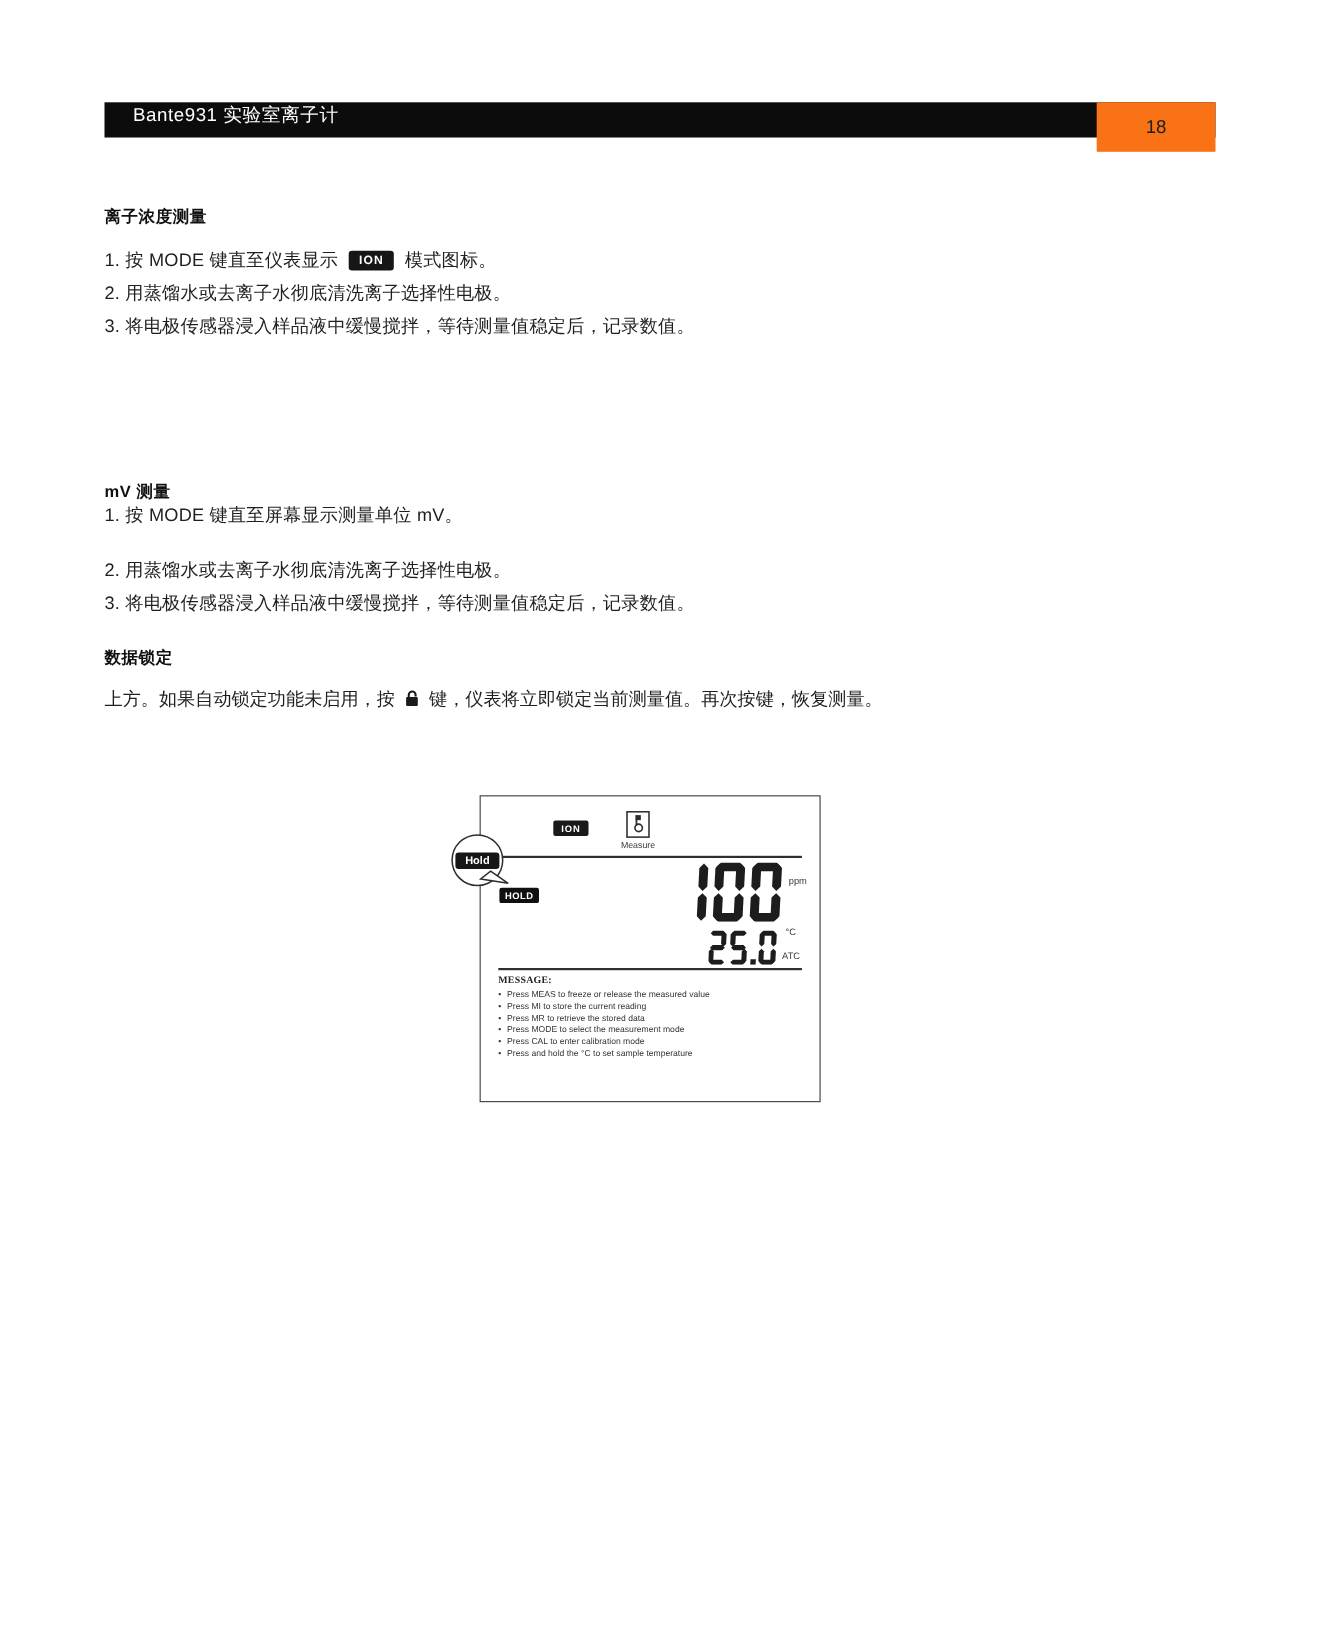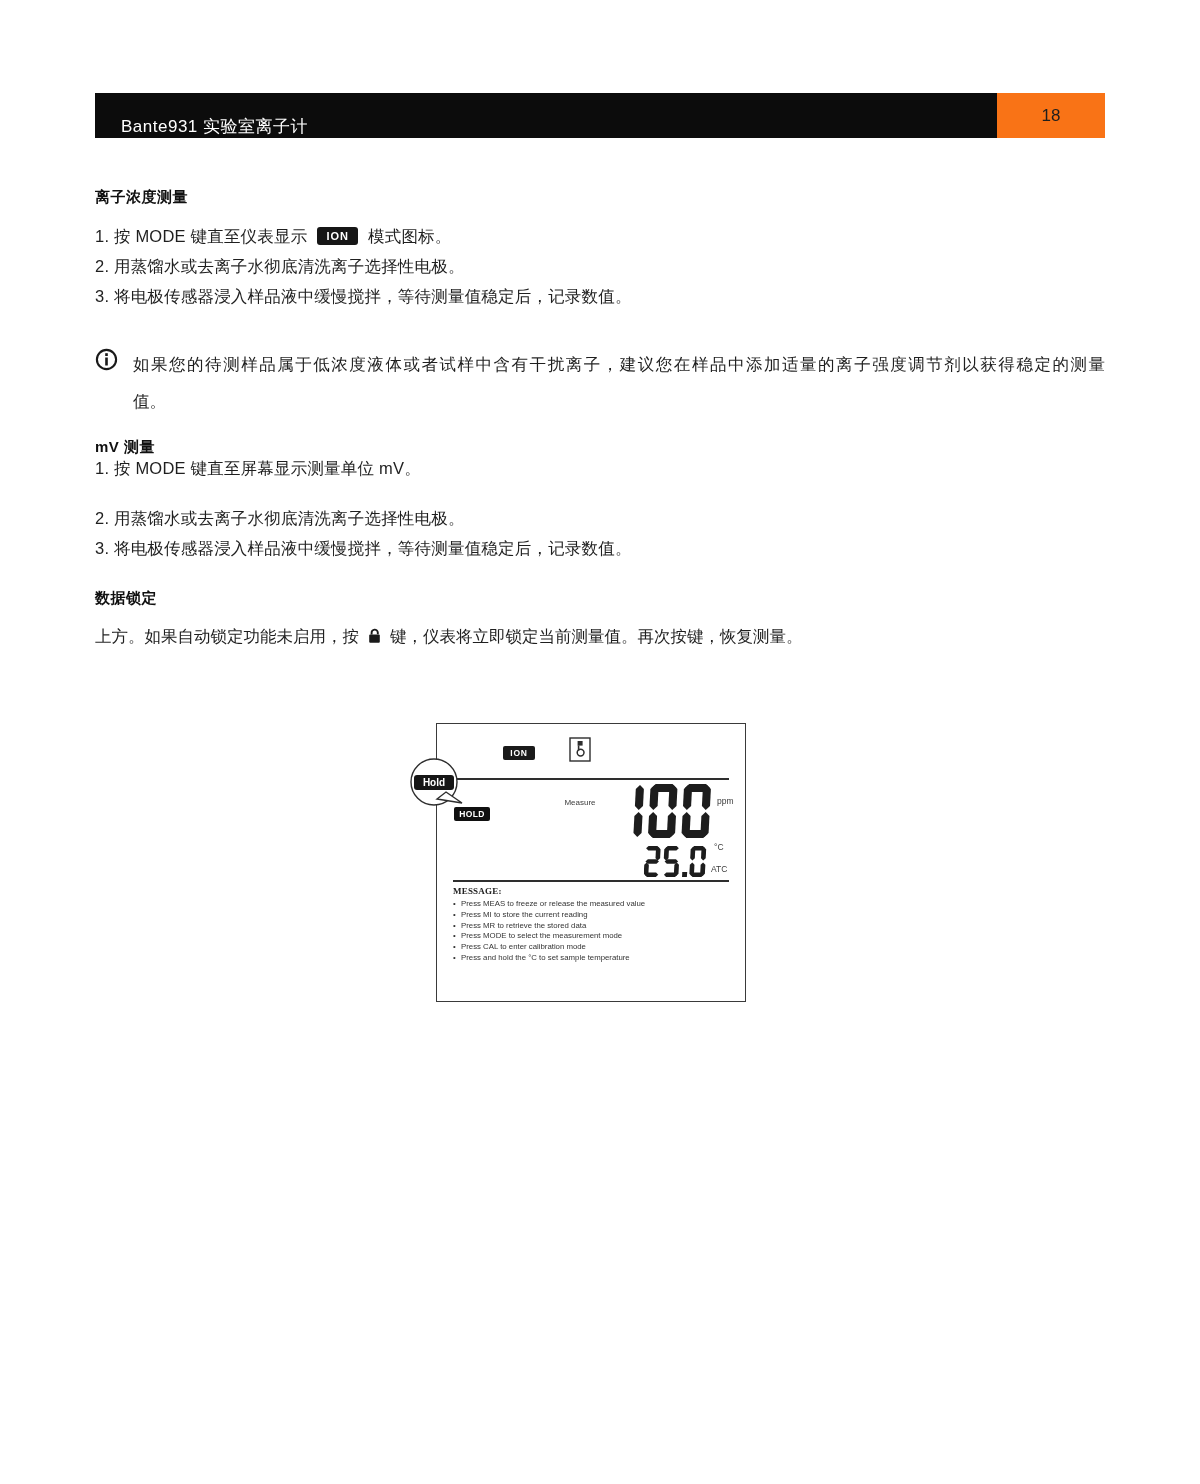--- a/index.html
+++ b/index.html
@@ -4,22 +4,22 @@
 <style>
   * { margin:0; padding:0; box-sizing:border-box; }
   html,body { background:#ffffff; }
   #page {
     position:relative; width:1200px; height:1484px; background:#ffffff;
     font-family:"Liberation Sans","DejaVu Sans",sans-serif; color:#222;
     overflow:hidden;
   }
   
   .header-bar {
-    position:absolute; left:95px; top:93px; width:1010px; height:45px;
-    background:#0c0c0c; display:flex; align-items:flex-end;
+    position:absolute; left:95px; top:93px; width:1010px; height:32px;
+    background:#0c0c0c; display:flex; align-items:flex-start;
   }
   .header-title { flex:1; color:#fff; font-size:17px; padding-left:26px; letter-spacing:0.5px; }
   .page-num-box {
     width:108px; height:45px; background:#f97316; color:#1e1e1e;
     display:flex; align-items:center; justify-content:center; font-size:17px;
   }
   
   .abs { position:absolute; }
   h2.sec-head { font-size:15px; font-weight:700; color:#101010; letter-spacing:0.5px; }
   .step { font-size:16.5px; color:#1f1f1f; letter-spacing:0.2px; white-space:nowrap; }
@@ -40,21 +40,21 @@
     position:absolute; left:436px; top:723px; width:310px; height:279px;
     border:1.4px solid #3a3a3a; background:#fff;
   }
   .lcd-ion-badge {
     position:absolute; left:66px; top:22px; width:32px; height:14px;
     background:#1a1a1a; color:#fff; font-size:8.5px; font-weight:700;
     display:flex; align-items:center; justify-content:center; border-radius:2px;
     letter-spacing:0.8px;
   }
   .measure-icon { position:absolute; left:132px; top:13px; }
-  .measure-label { position:absolute; left:112px; top:40px; width:62px; text-align:center; font-size:8px; color:#3c3c3c;margin-top:34px; }
+  .measure-label { position:absolute; left:112px; top:40px; width:62px; text-align:center; font-size:8px; color:#3c3c3c; }
   .lcd-hline { position:absolute; left:16px; width:276px; height:1.5px; background:#2e2e2e; }
   .hline-top { top:54px; }
   .hline-bottom { top:156px; }
   .hold-lcd-badge {
     position:absolute; left:17px; top:83px; width:36px; height:14px;
     background:#101010; color:#fff; font-size:8.5px; font-weight:700;
     display:flex; align-items:center; justify-content:center; border-radius:2px;
     letter-spacing:0.4px; z-index:2;
   }
   .callout-svg { position:absolute; left:-34px; top:28px; z-index:3; }
@@ -87,33 +87,20 @@
   </div>
 
   <h2 class="abs sec-head" style="left:95px; top:188px;">离子浓度测量</h2>
 
   <div class="abs step" style="left:95px; top:226px;">
     <span>1. 按 MODE 键直至仪表显示</span><span class="ion-inline-badge">ION</span><span>模式图标。</span>
   </div>
   <div class="abs step" style="left:95px; top:256px;">2. 用蒸馏水或去离子水彻底清洗离子选择性电极。</div>
   <div class="abs step" style="left:95px; top:286px;">3. 将电极传感器浸入样品液中缓慢搅拌，等待测量值稳定后，记录数值。</div>
 
-  <div class="abs note-row" style="left:95px; top:346px; width:1010px;">
-    <div class="note-icon-wrap">
-      <svg width="23" height="23" viewBox="0 0 23 23">
-        <circle cx="11.5" cy="11.5" r="9.6" fill="none" stroke="#1a1a1a" stroke-width="2.1"></circle>
-        <rect x="10.2" y="9.5" width="2.6" height="8" fill="#1a1a1a"></rect>
-        <rect x="10.2" y="5.2" width="2.6" height="2.8" fill="#1a1a1a"></rect>
-      </svg>
-    </div>
-    <div class="note-text">
-      <span class="jline">如果您的待测样品属于低浓度液体或者试样中含有干扰离子，建议您在样品中添加适量的离子强度调节剂以获得稳定的测量</span>
-      <span class="jline-last">值。</span>
-    </div>
-  </div>
 
   <h2 class="abs sec-head" style="left:95px; top:438px;">mV 测量</h2>
   <div class="abs step" style="left:95px; top:458px;">1. 按 MODE 键直至屏幕显示测量单位 mV。</div>
   <div class="abs step" style="left:95px; top:508px;">2. 用蒸馏水或去离子水彻底清洗离子选择性电极。</div>
   <div class="abs step" style="left:95px; top:538px;">3. 将电极传感器浸入样品液中缓慢搅拌，等待测量值稳定后，记录数值。</div>
 
   <h2 class="abs sec-head" style="left:95px; top:589px;">数据锁定</h2>
   <div class="abs para" style="left:95px; top:618px;">
     <span class="jline-last"><span>上方。如果自动锁定功能未启用，按</span><span class="lock-icon-inline"><svg width="15" height="17" viewBox="0 0 15 17">
           <path d="M4.6 7.6 L4.6 5.9 A3.1 3.1 0 0 1 10.8 5.5 L10.8 7.2" fill="none" stroke="#1a1a1a" stroke-width="1.9"></path>

